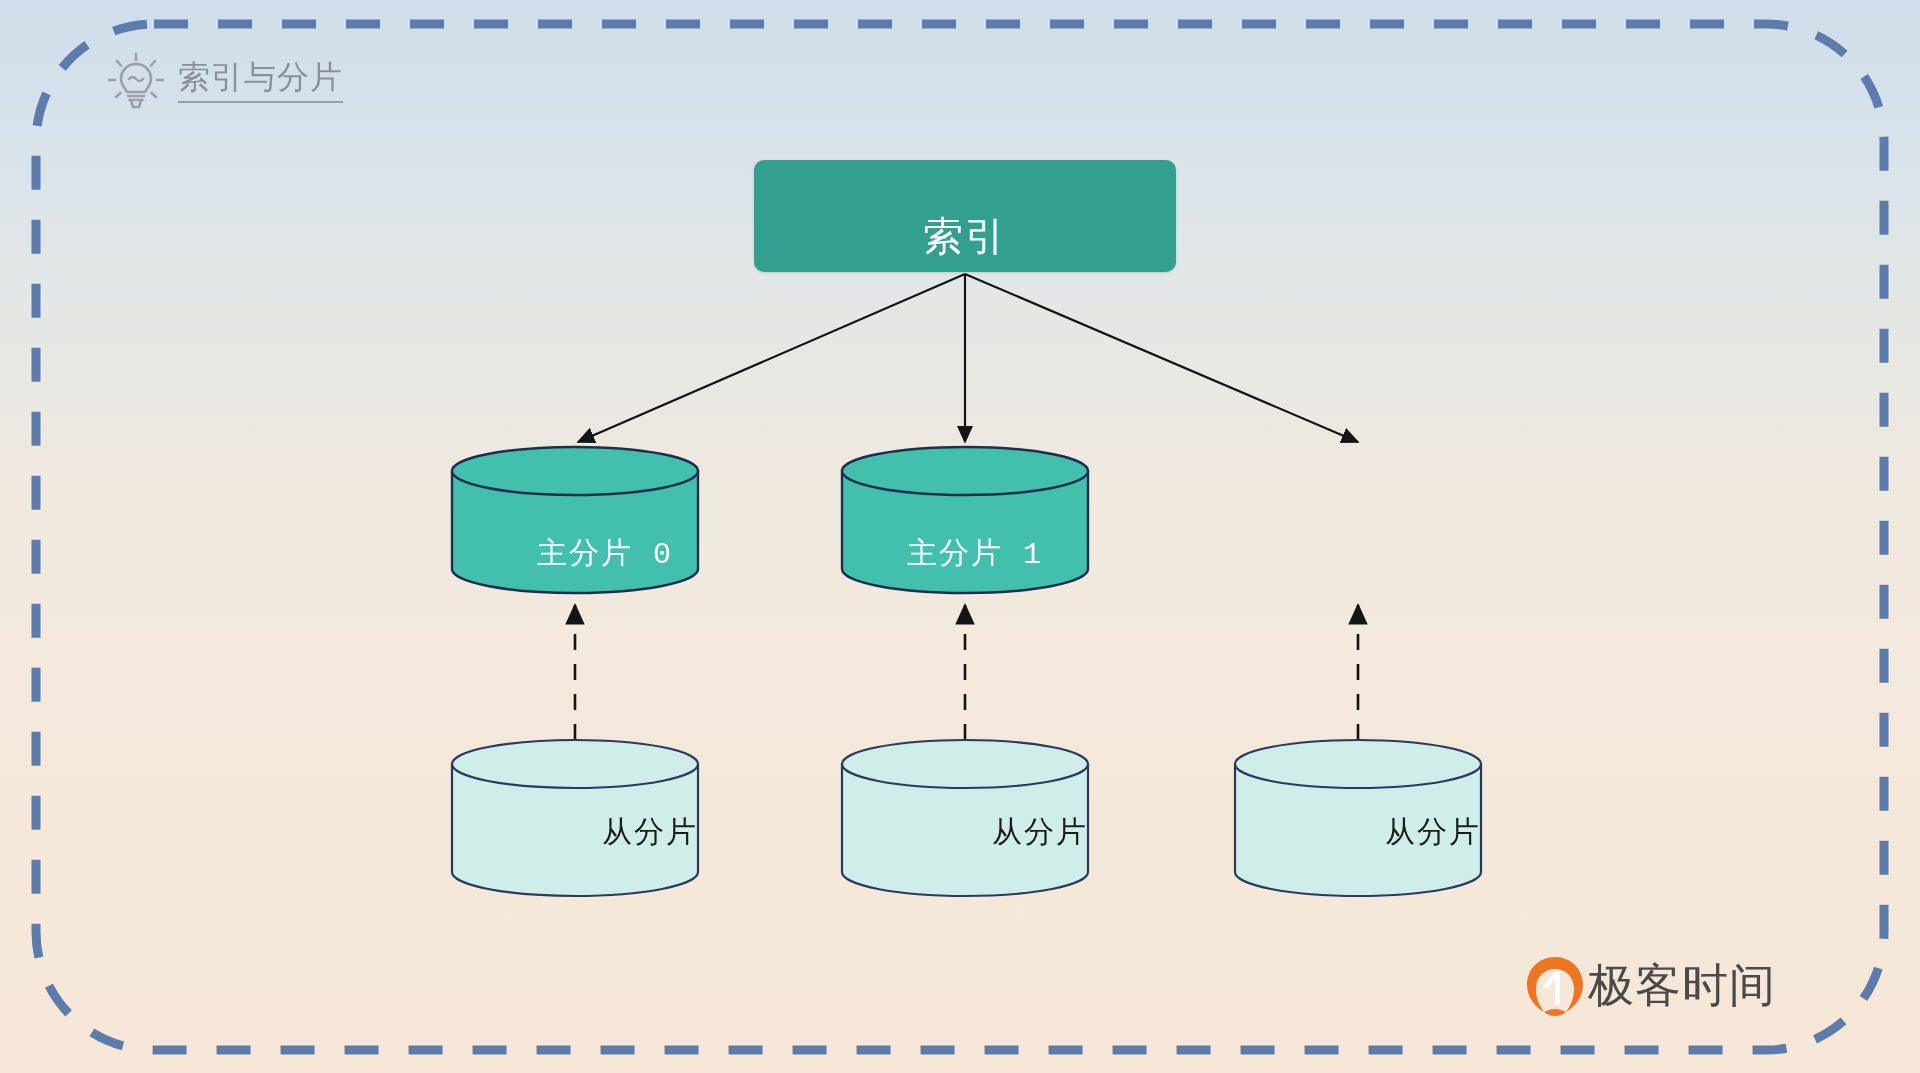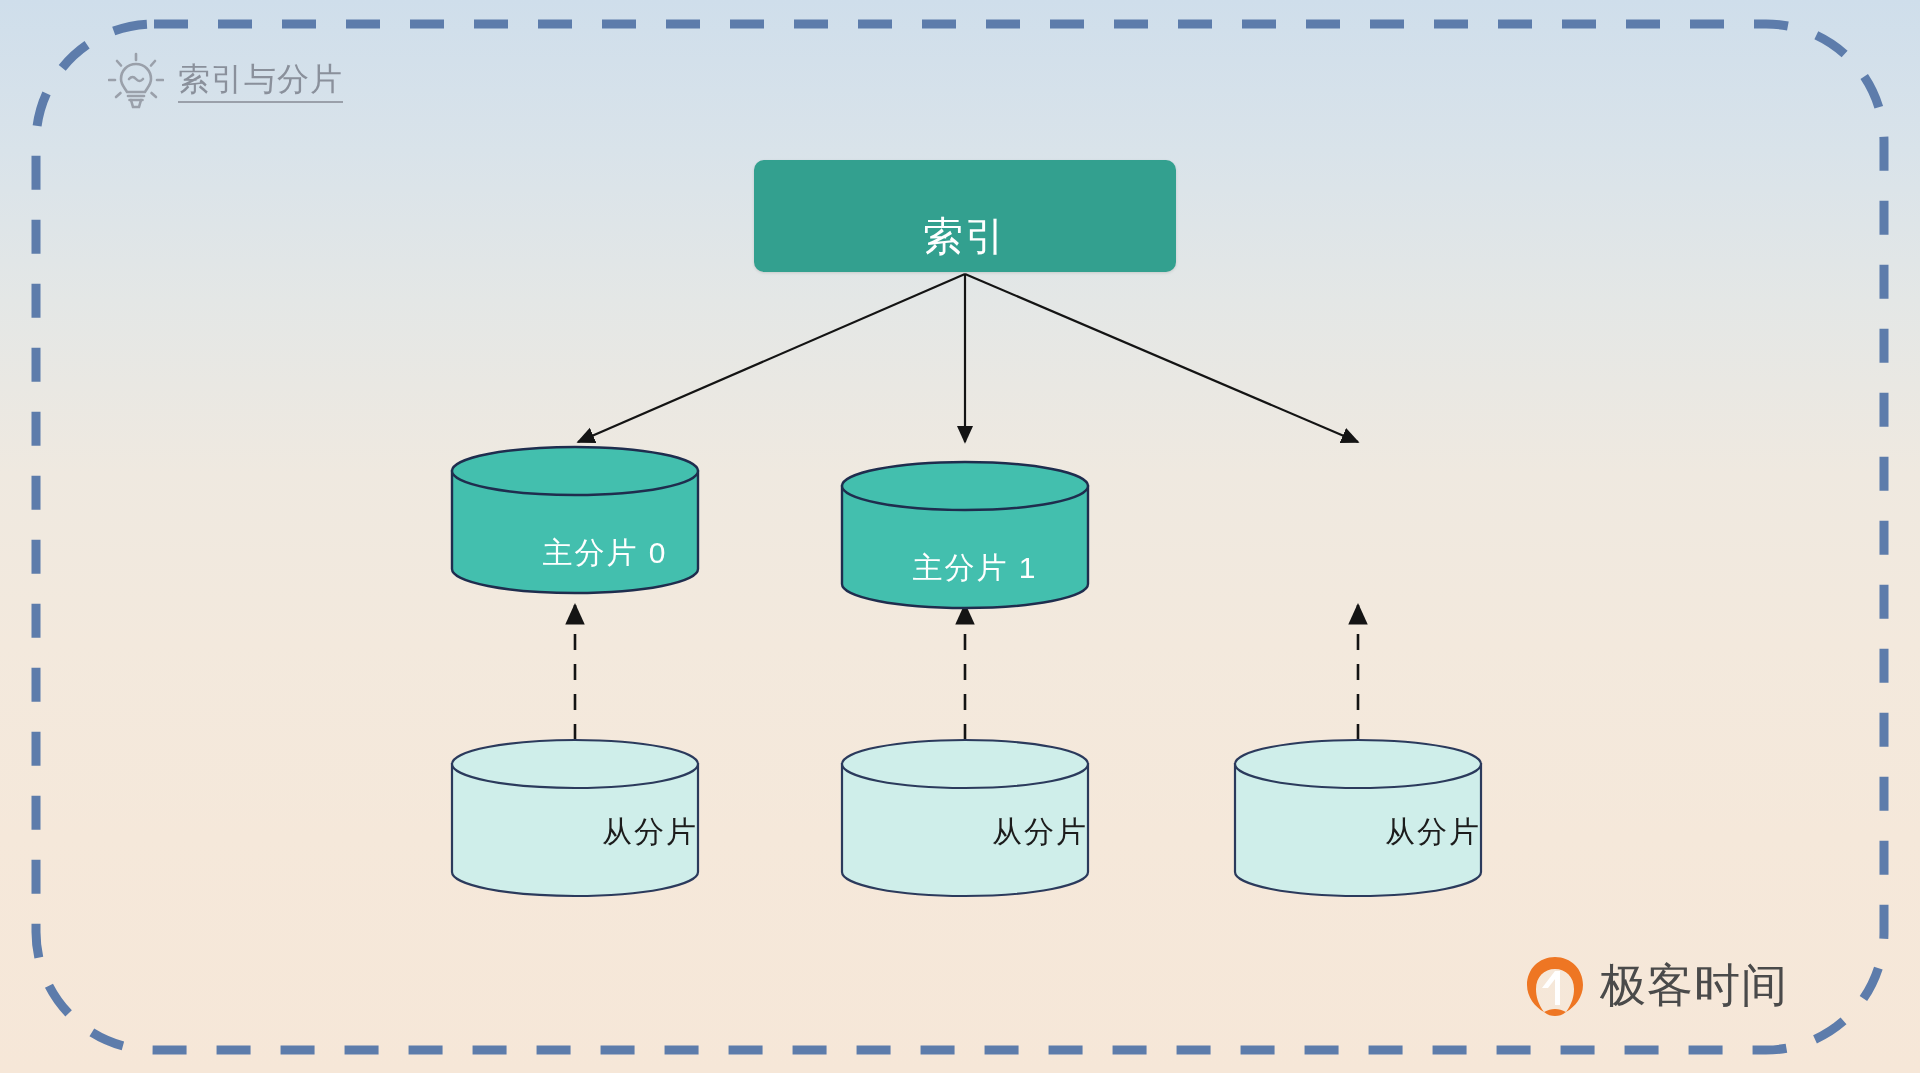--- a/index.html
+++ b/index.html
@@ -17,20 +17,21 @@
     height: 1073px;
     overflow: hidden;
     background: linear-gradient(to bottom,
         #cfdeeb 0%,
         #d9e3ea 14%,
         #e4e7e6 28%,
         #efe9e0 44%,
         #f3e9dd 60%,
         #f5e8da 78%,
         #f6e7d8 100%);
+    font-family: Liberation Mono, monospace;
   }
 
   
   #frame-svg {
     position: absolute;
     left: 0;
     top: 0;
     width: 1920px;
     height: 1073px;
     pointer-events: none;
@@ -118,21 +119,21 @@
     margin-left: 45px;
   }
 
   
   #logo {
     position: absolute;
     left: 1524px;
     top: 955px;
     display: flex;
     align-items: center;
-    gap: 14px;
+    gap: 2px;
   }
   #logo-mark {
     width: 62px;
     height: 62px;
     display: block;
   }
   #logo-text {
     font-size: 46px;
     color: #4a4a4a;
     letter-spacing: 1px;
@@ -197,21 +198,21 @@
   </svg>
 
   <div class="cylinder primary" style="left:450px; top:445px; width:250px; height:150px;">
     <svg width="250" height="150" viewBox="0 0 250 150" xmlns="http://www.w3.org/2000/svg">
       <path d="M2 26 L2 124 A 123 24 0 0 0 248 124 L248 26 Z" fill="#43bfae" stroke="#1f2d4e" stroke-width="2.4"></path>
       <ellipse cx="125" cy="26" rx="123" ry="24" fill="#43bfae" stroke="#1f2d4e" stroke-width="2.4"></ellipse>
     </svg>
     <div class="cyl-label">主分片 0</div>
   </div>
 
-  <div class="cylinder primary" style="left:840px; top:460px; width:210px; height:150px;">
+  <div class="cylinder primary" style="left:840px; top:445px; width:210px; height:150px;">
     <svg width="250" height="150" viewBox="0 0 250 150" xmlns="http://www.w3.org/2000/svg">
       <path d="M2 26 L2 124 A 123 24 0 0 0 248 124 L248 26 Z" fill="#43bfae" stroke="#1f2d4e" stroke-width="2.4"></path>
       <ellipse cx="125" cy="26" rx="123" ry="24" fill="#43bfae" stroke="#1f2d4e" stroke-width="2.4"></ellipse>
     </svg>
     <div class="cyl-label">主分片 1</div>
   </div>
 
 
   <div class="cylinder replica" style="left:450px; top:738px; width:250px; height:160px;">
     <svg width="250" height="160" viewBox="0 0 250 160" xmlns="http://www.w3.org/2000/svg">

